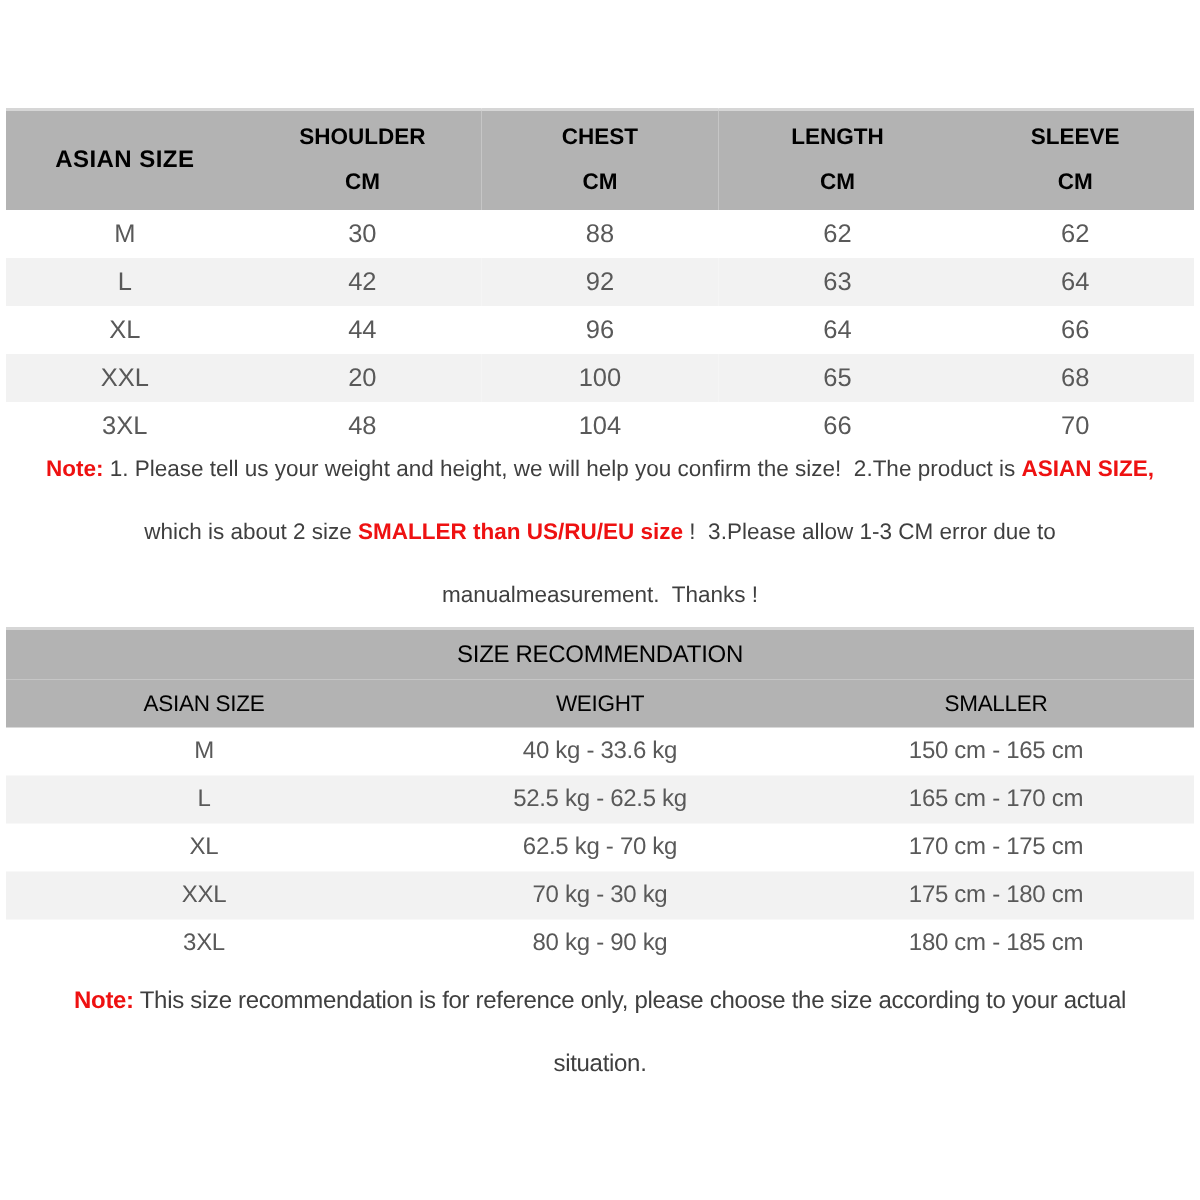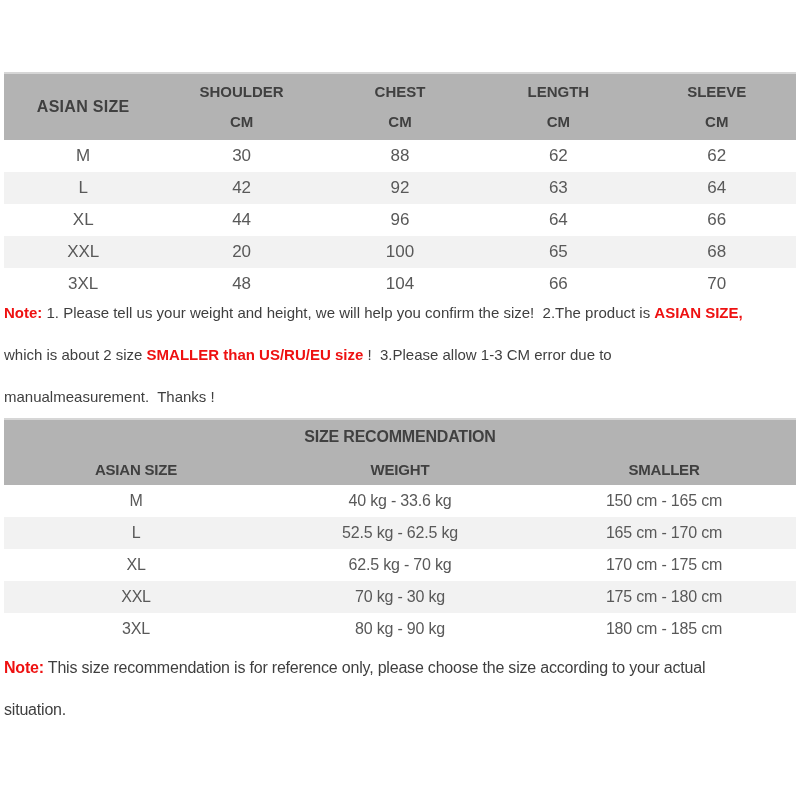--- a/index.html
+++ b/index.html
@@ -10,53 +10,54 @@
     position: relative;
     overflow: hidden;
   }
 
   
   table { border-collapse: collapse; table-layout: fixed; }
   .t1 {
     position: absolute; left: 4px; top: 72px; width: 792px;
   }
   .t1 thead th {
-    background: #b3b3b3; color: #404040;
+    background: #b3b3b3; color: #000000;
     font-weight: bold; font-size: 15px;
     height: 66px; padding: 0; vertical-align: middle;
     border-top: 2px solid #d6d6d6;
   }
   .hdr-line { line-height: 30px; height: 30px; }
   .corner-label { font-size: 16px; letter-spacing: 0.3px; }
   .t1 tbody td {
     height: 32px; padding: 0;
     text-align: center; vertical-align: middle;
     font-size: 17px; color: #595959;
   }
   .t1 tbody tr:nth-child(even) { background: #f2f2f2; }
 
   
   .note {
     position: absolute; left: 4px; width: 792px;
     margin: 0; color: #3f3f3f;
     white-space: pre-wrap;
+    text-align: center;
   }
   .note1 { top: 302px; font-size: 15px; line-height: 21px; }
   .note2 { top: 657px; font-size: 16px; line-height: 21px; letter-spacing: -0.2px; }
   .red { color: #ee1111; }
   .bold { font-weight: bold; }
 
   
   .t2 {
     position: absolute; left: 4px; top: 418px; width: 792px;
     letter-spacing: -0.2px;
   }
   .t2 thead th {
-    background: #b3b3b3; color: #404040;
-    font-weight: bold; padding: 0; vertical-align: middle;
+    background: #b3b3b3; color: #000000;
+    font-weight: normal; padding: 0; vertical-align: middle;
   }
   .t2-title-row th { height: 33px; font-size: 16px; border-top: 2px solid #d6d6d6; }
   .t2-cols-row th { height: 32px; font-size: 15px; }
   .t2 tbody td {
     height: 32px; padding: 0;
     text-align: center; vertical-align: middle;
     font-size: 16px; color: #595959;
   }
   .t2 tbody tr:nth-child(even) { background: #f2f2f2; }
 </style>

